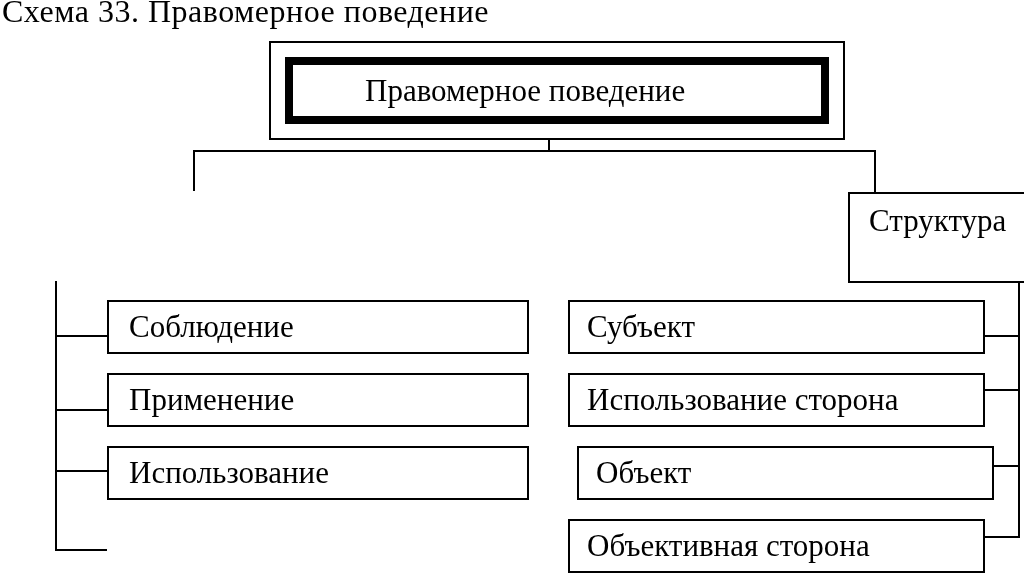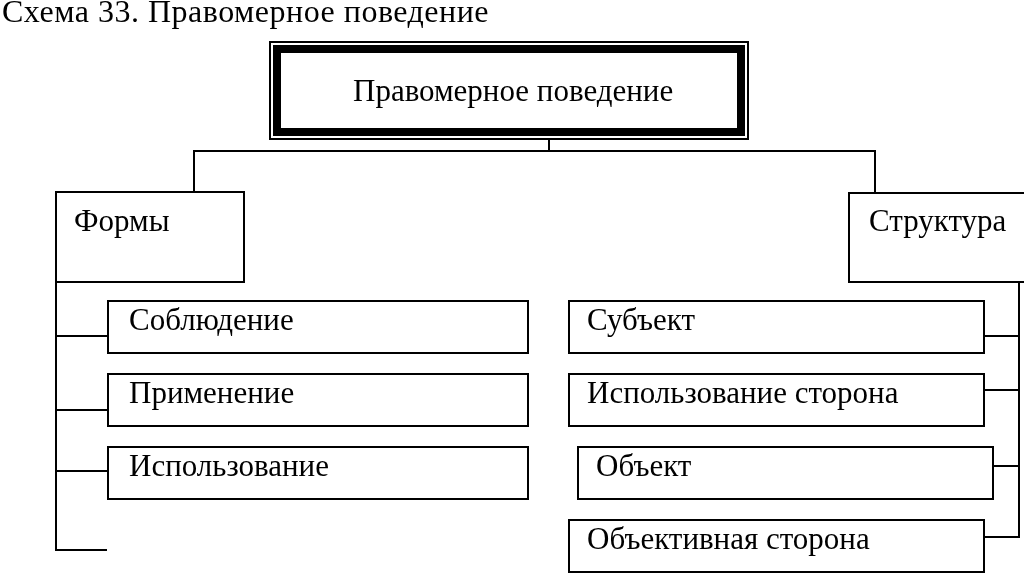--- a/index.html
+++ b/index.html
@@ -14,37 +14,37 @@
     font-family:"Liberation Serif","DejaVu Serif",serif;
     color:var(--text);
   }
   .canvas{position:absolute;left:0;top:0;width:1024px;height:575px;background:var(--background);}
   .title{
     position:absolute;left:2px;top:-6px;line-height:34px;
     font-size:32px;letter-spacing:.5px;white-space:nowrap;
   }
   .line{position:absolute;background:var(--line);}
   .root{
-    position:absolute;left:269px;top:41px;width:480px;height:99px;
-    border:2px solid var(--line);padding:2px;background:var(--background);
+    position:absolute;left:269px;top:41px;width:576px;height:99px;
+    border:2px solid var(--line);padding:14px;background:var(--background);
   }
   .root-inner{
     width:100%;height:100%;border:8px solid var(--line);
     display:flex;align-items:center;padding-left:72px;
     font-size:31px;white-space:nowrap;background:var(--background);
   }
   .branch{
     position:absolute;border:2px solid var(--line);background:var(--background);
     font-size:31px;line-height:36px;white-space:nowrap;
   }
   .branch-forms{left:55px;top:191px;width:190px;height:92px;padding:10px 0 0 17px;}
   .branch-structure{left:848px;top:192px;width:200px;height:91px;padding:9px 0 0 19px;}
   .item{
     position:absolute;height:54px;border:2px solid var(--line);background:var(--background);
-    display:flex;align-items:flex-start;font-size:31px;white-space:nowrap;
+    display:flex;align-items:center;font-size:31px;white-space:nowrap;
   }
   .item-l{left:107px;width:422px;padding-left:20px;}
   .item-r{left:568px;width:417px;padding-left:17px;}
 </style>
 </head>
 <body>
 
 <div class="canvas">
 
   <div class="title">Схема 33. Правомерное поведение</div>
@@ -53,23 +53,20 @@
     <div class="root-inner">
       <span>Правомерное поведение</span>
     </div>
   </div>
 
   <div class="line" style="left:548px;top:140px;width:2px;height:12px;"></div>
   <div class="line" style="left:193px;top:150px;width:683px;height:2px;"></div>
   <div class="line" style="left:193px;top:150px;width:2px;height:41px;"></div>
   <div class="line" style="left:874px;top:150px;width:2px;height:42px;"></div>
 
-  <div class="branch branch-forms">
-    <span>Формы</span>
-  </div>
   <div class="line" style="left:55px;top:281px;width:2px;height:270px;"></div>
   <div class="line" style="left:55px;top:335px;width:52px;height:2px;"></div>
   <div class="line" style="left:55px;top:409px;width:52px;height:2px;"></div>
   <div class="line" style="left:55px;top:470px;width:52px;height:2px;"></div>
   <div class="line" style="left:55px;top:549px;width:52px;height:2px;"></div>
 
   <div class="item item-l" style="top:300px;">
     <span>Соблюдение</span>
   </div>
   <div class="item item-l" style="top:373px;">

